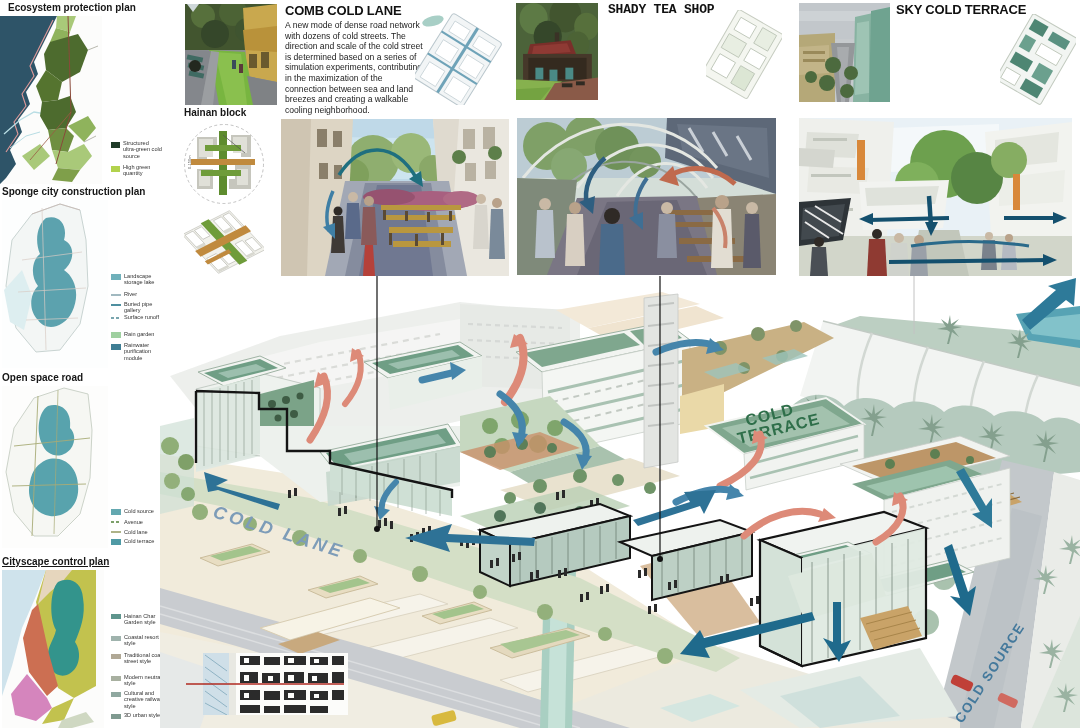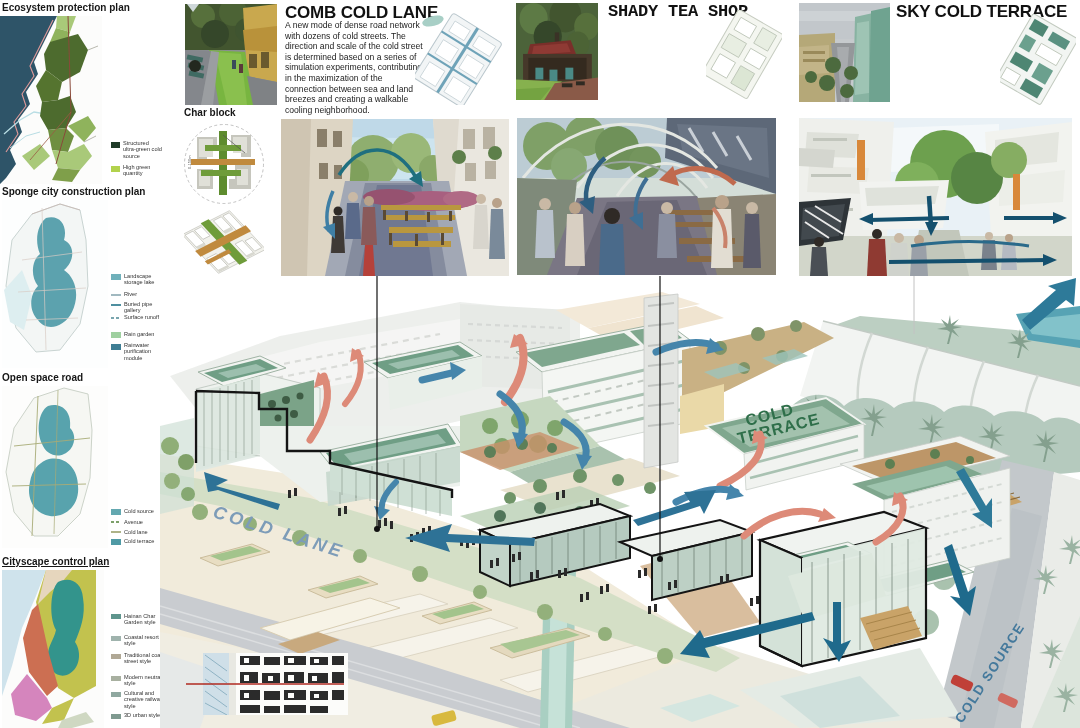--- a/index.html
+++ b/index.html
@@ -1,28 +1,28 @@
 <!DOCTYPE html>
 <html><head>
 <meta charset="utf-8">
 <style>
   html,body{margin:0;padding:0;background:#fff}
   #poster{position:relative;width:1080px;height:728px;background:#ffffff;overflow:hidden;
           font-family:"Liberation Sans",sans-serif;color:#1c1c1c}
   .abs{position:absolute}
   .h1{position:absolute;font-weight:bold;font-size:10px;color:#161616;letter-spacing:0px;white-space:nowrap}
-  .h2{position:absolute;font-weight:bold;font-size:17px;color:#111;letter-spacing:-0.2px;white-space:nowrap}
+  .h2{position:absolute;font-weight:bold;font-size:13px;color:#111;letter-spacing:-0.2px;white-space:nowrap}
   .para{position:absolute;font-size:8.6px;line-height:10.6px;color:#222}
   .leg{position:absolute;font-size:5.6px;line-height:6.4px;color:#333}
 </style>
 </head>
 <body>
 <div id="poster">
 
-<div class="h1" style="left:2px;top:2px;">Ecosystem protection plan</div>
+<div class="h1" style="left:8px;top:2px;">Ecosystem protection plan</div>
 
 <svg class="abs" style="left:0px;top:16px" width="102" height="168" viewBox="0 0 102 168">
   <rect width="102" height="168" fill="#fcfcfb"></rect>
   <polygon points="0,0 57,0 50,14 42,30 34,46 38,58 26,76 30,88 18,104 22,116 10,134 16,148 6,162 0,168" fill="#2e5468"></polygon>
   <path d="M53,4 L46,18 38,34 30,50 34,60 22,78 26,90 14,106 18,118 6,136" fill="none" stroke="#e09a9a" stroke-width="1.1"></path>
   <path d="M4,118 L20,104 34,96 46,98" fill="none" stroke="#b8dde4" stroke-width="1.3"></path>
   <path d="M10,132 L26,120 40,116" fill="none" stroke="#b8dde4" stroke-width="1"></path>
   <polygon points="57,0 76,0 70,16 56,12" fill="#a9c979"></polygon>
   <polygon points="56,12 70,16 66,30 50,26" fill="#8fb35c"></polygon>
   <polygon points="50,26 78,18 88,34 80,56 62,66 46,54 44,38" fill="#4d6b2e"></polygon>
@@ -162,21 +162,21 @@
     <line x1="14" y1="66" x2="72" y2="66" stroke="#6fa3b8" stroke-width="2.2"></line>
     <rect x="20" y="24" width="18" height="12" fill="#ffffff" stroke="#c7d2d6" stroke-width=".8"></rect>
     <rect x="48" y="24" width="20" height="12" fill="#ffffff" stroke="#c7d2d6" stroke-width=".8"></rect>
     <rect x="20" y="46" width="18" height="16" fill="#ffffff" stroke="#c7d2d6" stroke-width=".8"></rect>
     <rect x="48" y="46" width="20" height="16" fill="#ffffff" stroke="#c7d2d6" stroke-width=".8"></rect>
     <rect x="20" y="72" width="18" height="18" fill="#ffffff" stroke="#c7d2d6" stroke-width=".8"></rect>
     <rect x="48" y="72" width="20" height="18" fill="#ffffff" stroke="#c7d2d6" stroke-width=".8"></rect>
   </g>
 </svg>
 
-<div class="h1" style="left:184px;top:107px;">Char block</div>
+<div class="h1" style="left:184px;top:107px;">Hainan block</div>
 
 <svg class="abs" style="left:183px;top:123px" width="82" height="82" viewBox="0 0 82 82">
   <circle cx="41" cy="41" r="39.5" fill="#ffffff" stroke="#a9a9a9" stroke-width=".7" stroke-dasharray="3,2.5"></circle>
   <g fill="#c6c6bd">
     <polygon points="14,14 34,14 34,24 24,24 24,38 14,38"></polygon>
     <polygon points="48,12 68,12 68,34 58,34 58,22 48,22"></polygon>
     <polygon points="14,46 30,46 30,66 14,66"></polygon>
     <polygon points="52,42 68,42 68,66 46,66 46,56 52,56"></polygon>
   </g>
   <g fill="#e0e0d8">

